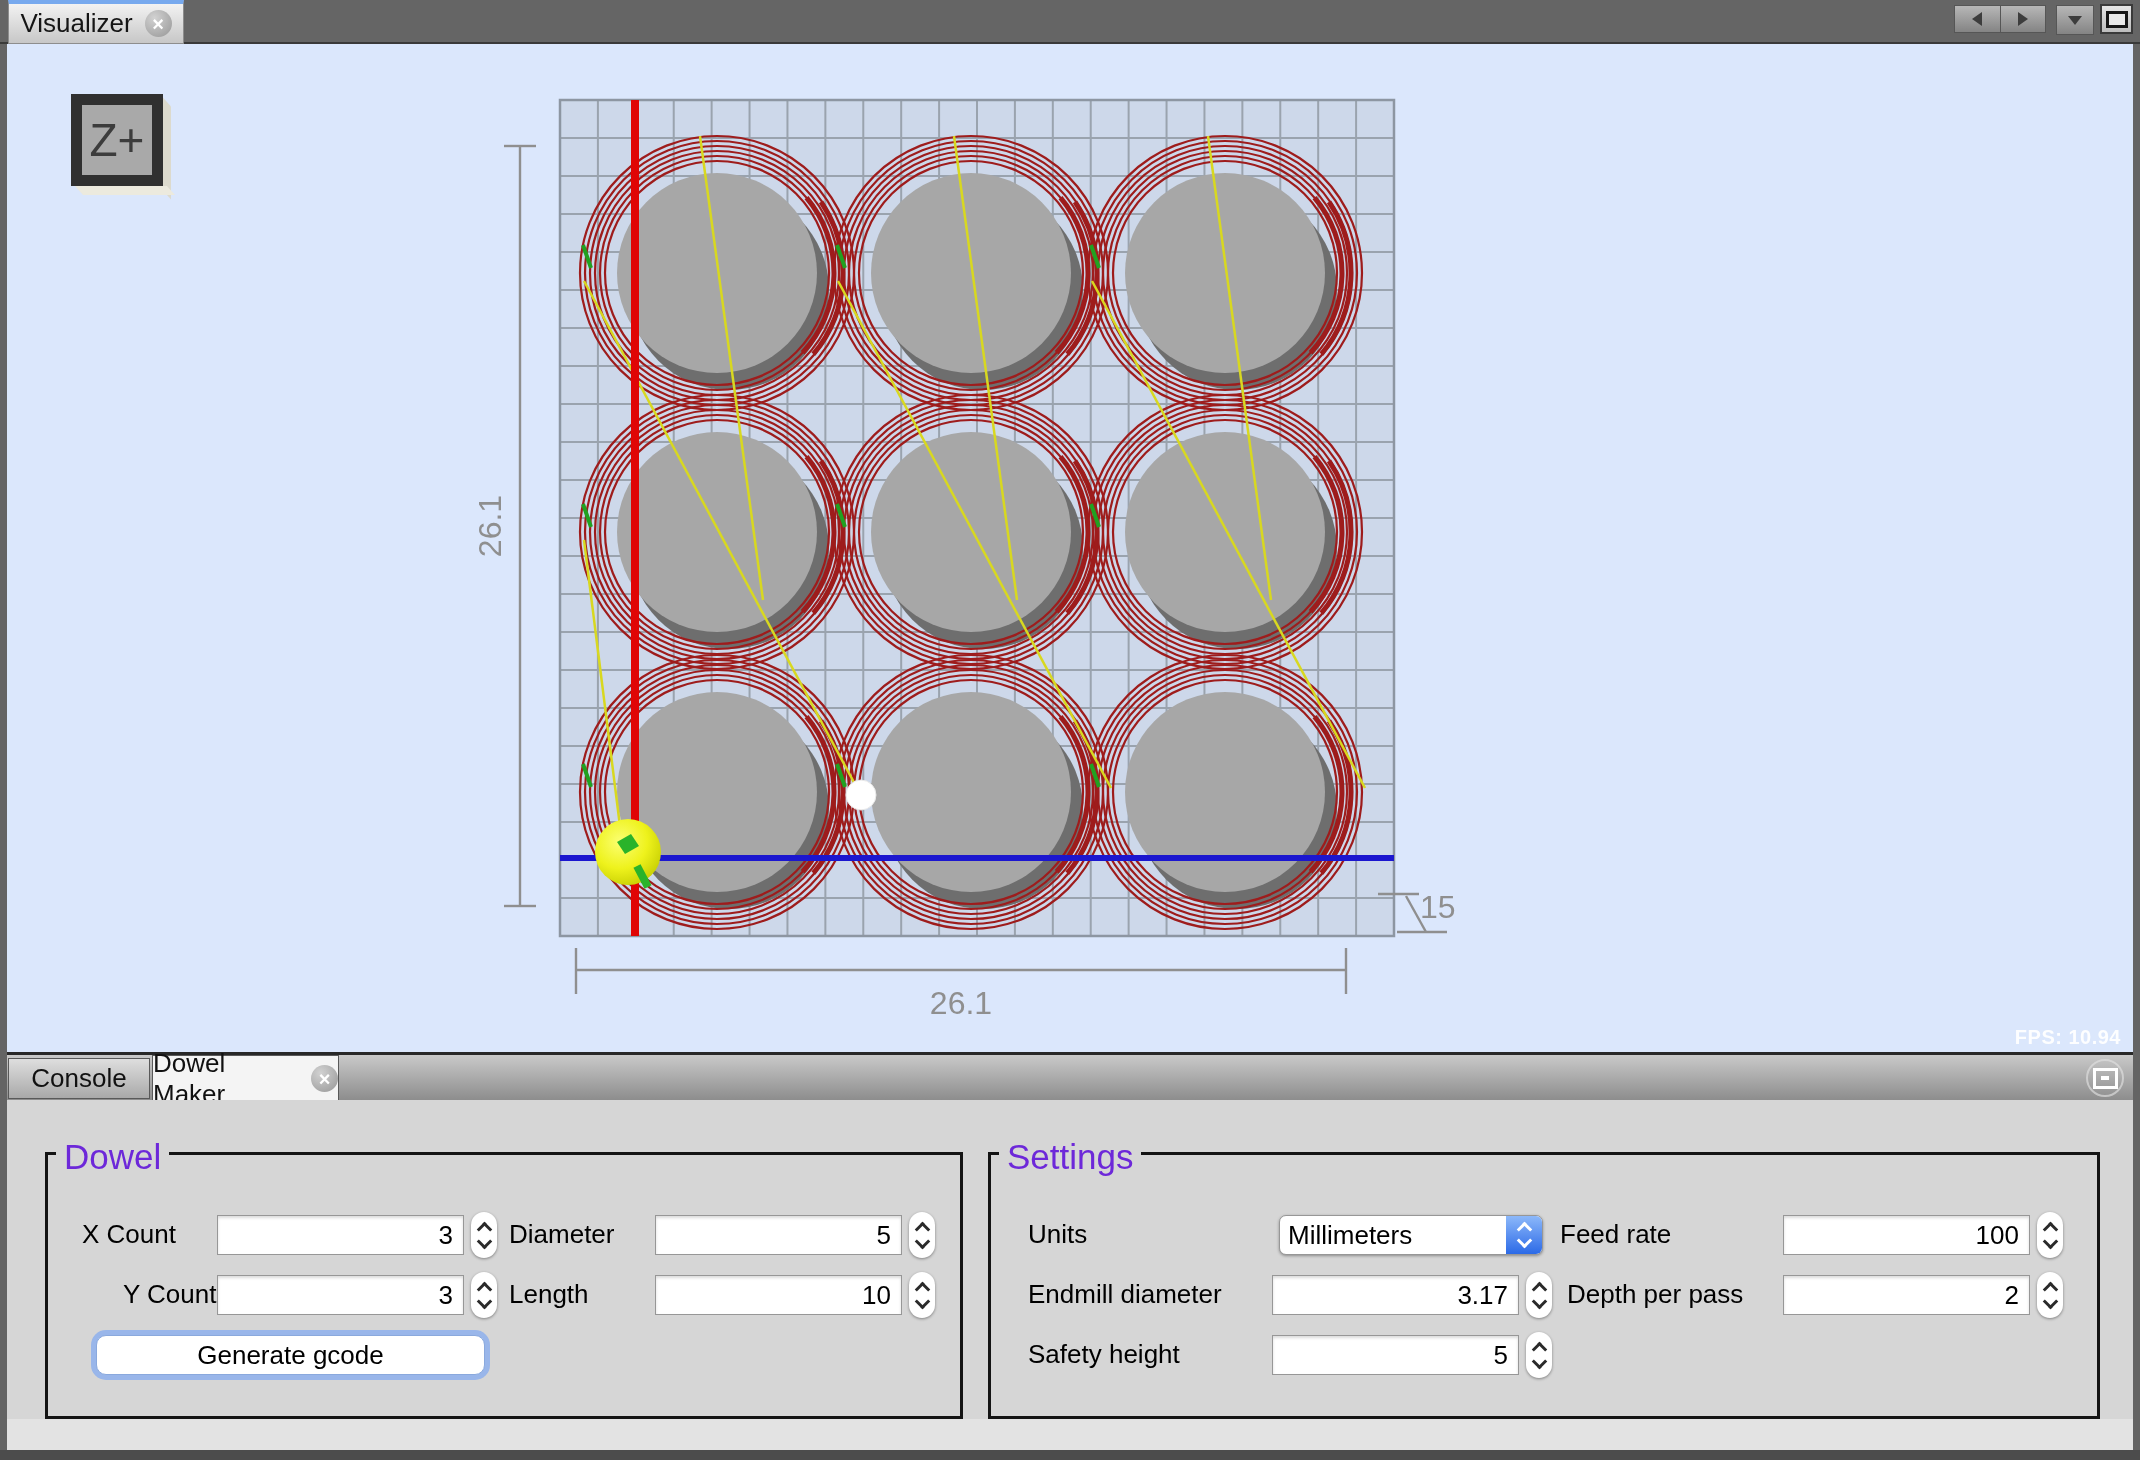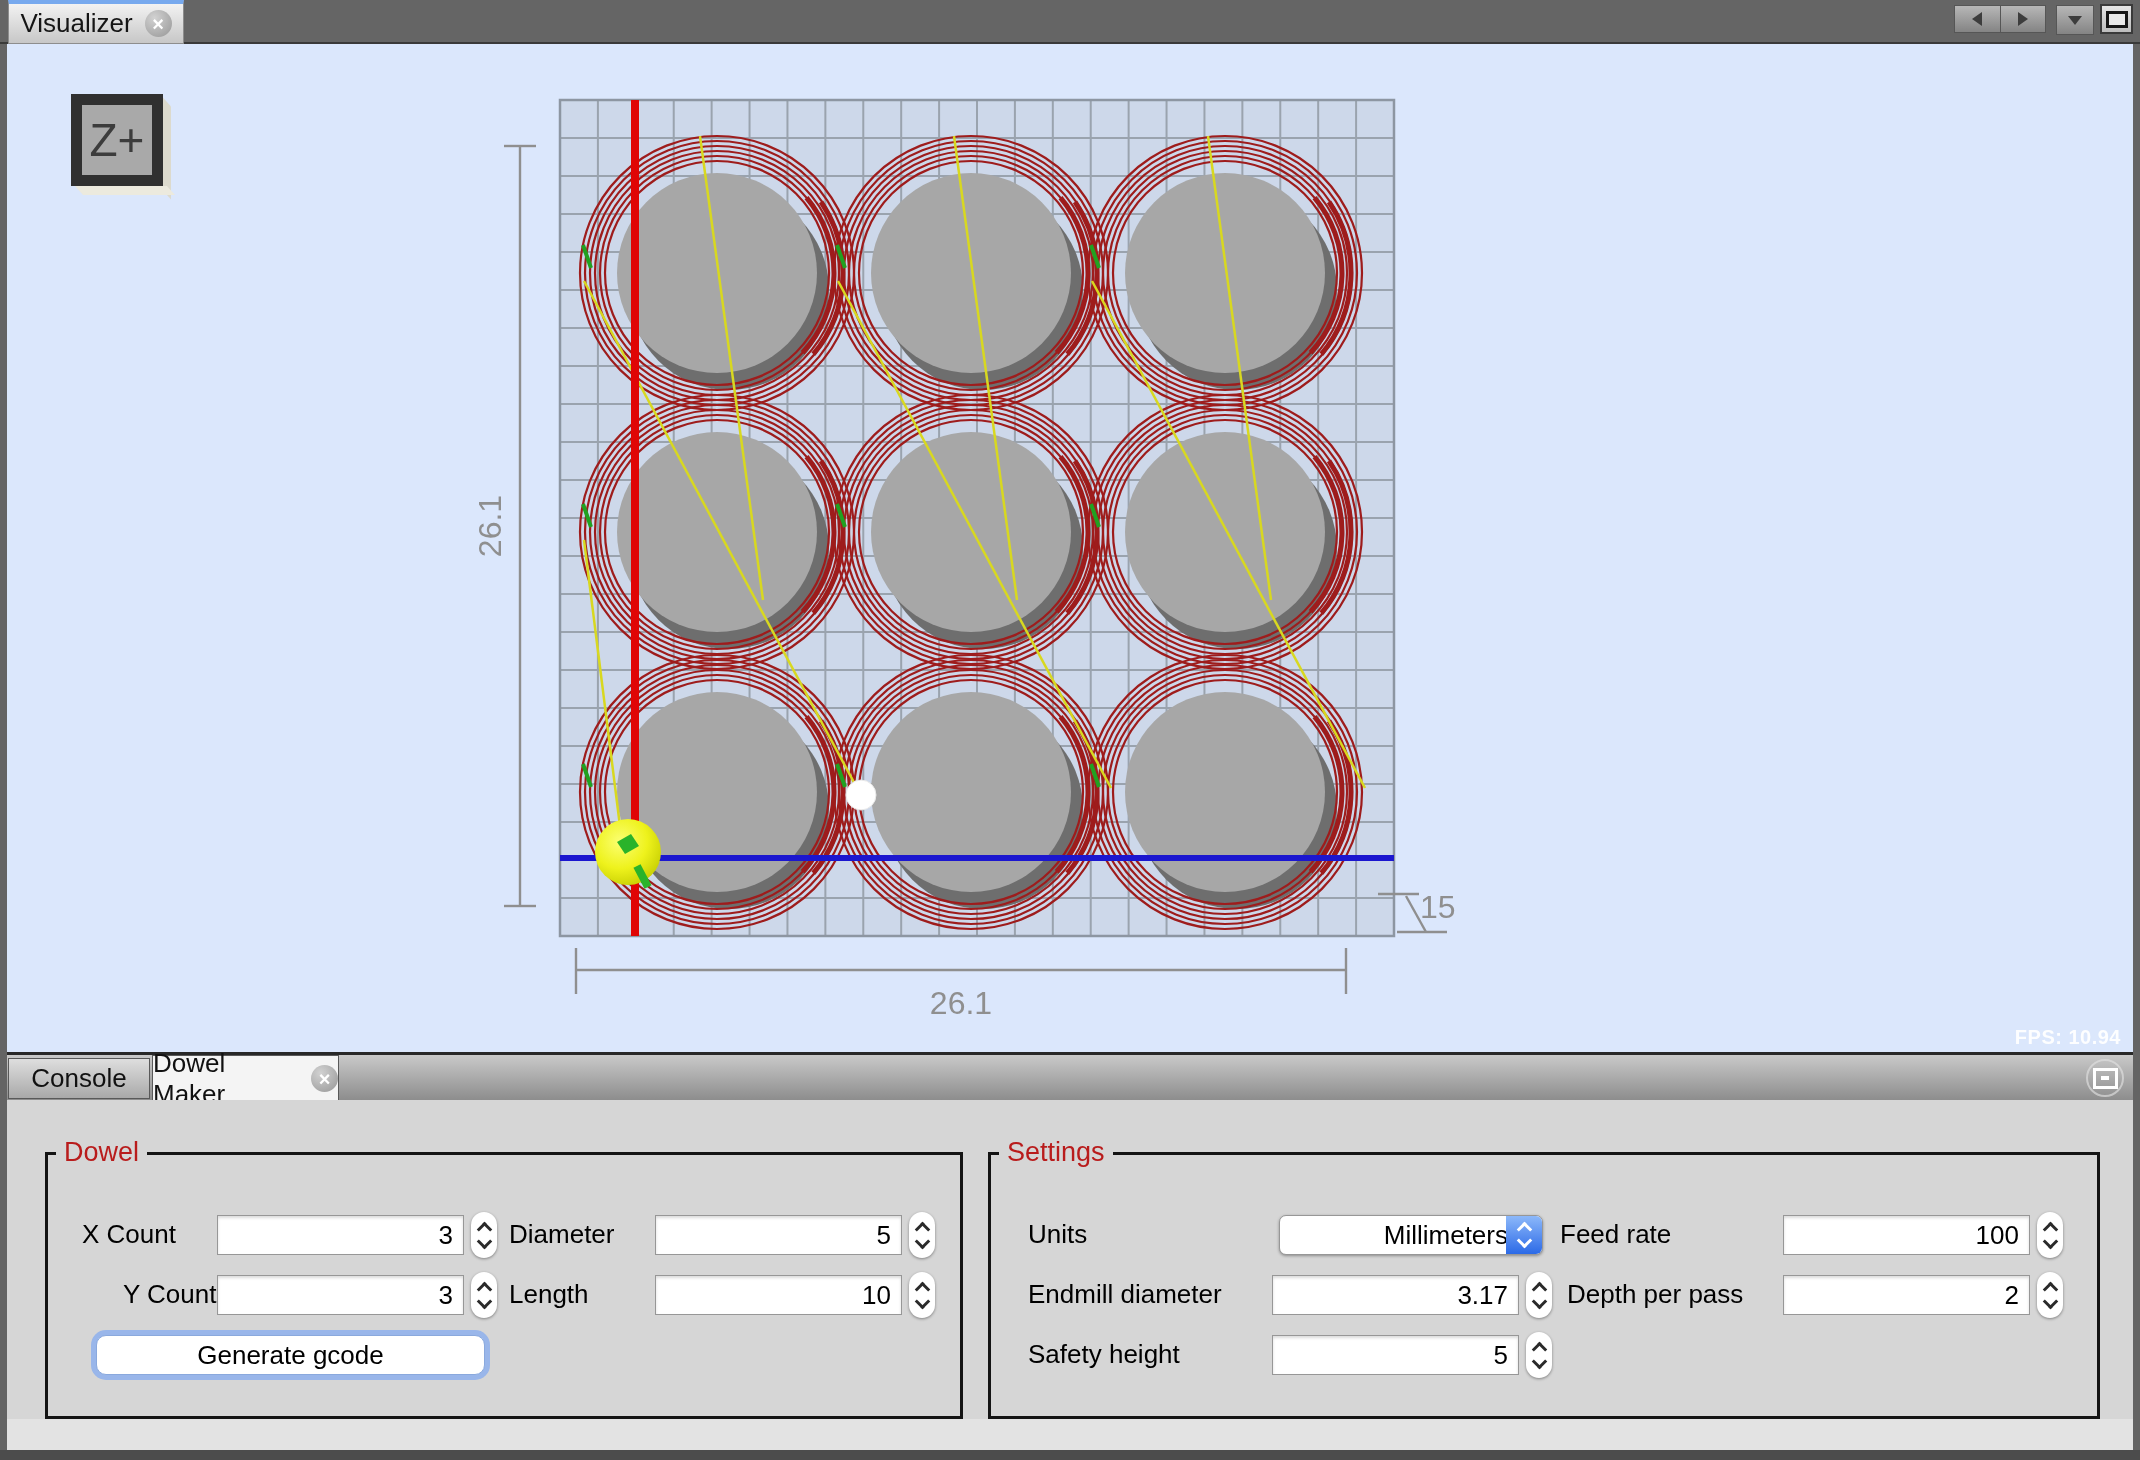--- a/index.html
+++ b/index.html
@@ -48,35 +48,35 @@
   .dockbtn .sq{width:19px;height:15px;border:3px solid #fff;display:flex;align-items:center;justify-content:center;}
   .dockbtn .dash{width:8px;height:4px;background:#fff;}
   .dockbody{position:absolute;left:7px;top:48px;width:2126px;height:350px;background:#d6d6d6;}
   .lightstrip{position:absolute;left:0;top:319px;width:100%;height:31px;background:#e3e3e3;}
   .bottombar{position:absolute;left:0;bottom:0;width:100%;height:10px;background:#4c4c4c;}
 
   
   .group{position:absolute;border:3px solid #141414;background:#d6d6d6;box-sizing:border-box;}
   #grp-dowel{left:38px;top:52px;width:918px;height:267px;}
   #grp-settings{left:981px;top:52px;width:1112px;height:267px;}
-  .legend{position:absolute;top:-18px;left:8px;background:#d6d6d6;padding:0 8px;font-size:27px;color:#b91c1c;}
+  .legend{position:absolute;top:-18px;left:8px;background:#d6d6d6;padding:0 8px;font-size:35px;color:#6d28d9;}
   .lbl{position:absolute;font-size:26px;color:#000;height:38px;line-height:38px;white-space:nowrap;}
   .num{position:absolute;height:40px;box-sizing:border-box;background:#fff;border:1px solid #979797;
     box-shadow:inset 0 2px 3px rgba(0,0,0,.14);font-family:"Liberation Sans",sans-serif;
     font-size:26px;color:#000;text-align:right;padding:0 10px 0 4px;}
   .spin{position:absolute;width:26px;height:46px;background:#fff;border-radius:13px;
     box-shadow:0 1px 3px rgba(0,0,0,.4);display:flex;flex-direction:column;align-items:center;justify-content:center;gap:7px;}
   .chu{width:8px;height:8px;border-left:3px solid #2a2a2a;border-top:3px solid #2a2a2a;transform:rotate(45deg);margin-bottom:-3px;}
   .chd{width:8px;height:8px;border-left:3px solid #2a2a2a;border-top:3px solid #2a2a2a;transform:rotate(225deg);margin-top:-3px;}
   .pushbtn{position:absolute;height:40px;box-sizing:border-box;background:#fff;border:1px solid #b0b0b0;border-radius:10px;
     box-shadow:0 2px 3px rgba(0,0,0,.25);font-size:26px;color:#000;display:flex;align-items:center;justify-content:center;cursor:pointer;}
   #btn-generate{box-shadow:0 0 0 5px rgba(120,165,245,.65);border-color:#8aa9dd;}
   .combo{position:absolute;height:40px;box-sizing:border-box;background:#fff;border:1px solid #979797;border-radius:7px;
     box-shadow:0 1px 3px rgba(0,0,0,.35);display:flex;align-items:center;cursor:pointer;}
-  .combo .val{flex:1;text-align:right;font-size:26px;color:#000;padding-right:34px;padding-left:8px;white-space:nowrap;}
+  .combo .val{flex:1;text-align:left;font-size:26px;color:#000;padding-right:34px;padding-left:8px;white-space:nowrap;}
   .combo .cap{position:absolute;right:0;top:0;bottom:0;width:36px;border-radius:0 6px 6px 0;
     background:linear-gradient(#8cb8fa,#2c6ae7);display:flex;flex-direction:column;align-items:center;justify-content:center;gap:6px;}
   .combo .cap .chu,.combo .cap .chd{border-color:#fff;}
 </style>
 </head>
 <body>
 
 <div class="topbar">
   <div class="tab-vis">
     <span>Visualizer</span>

